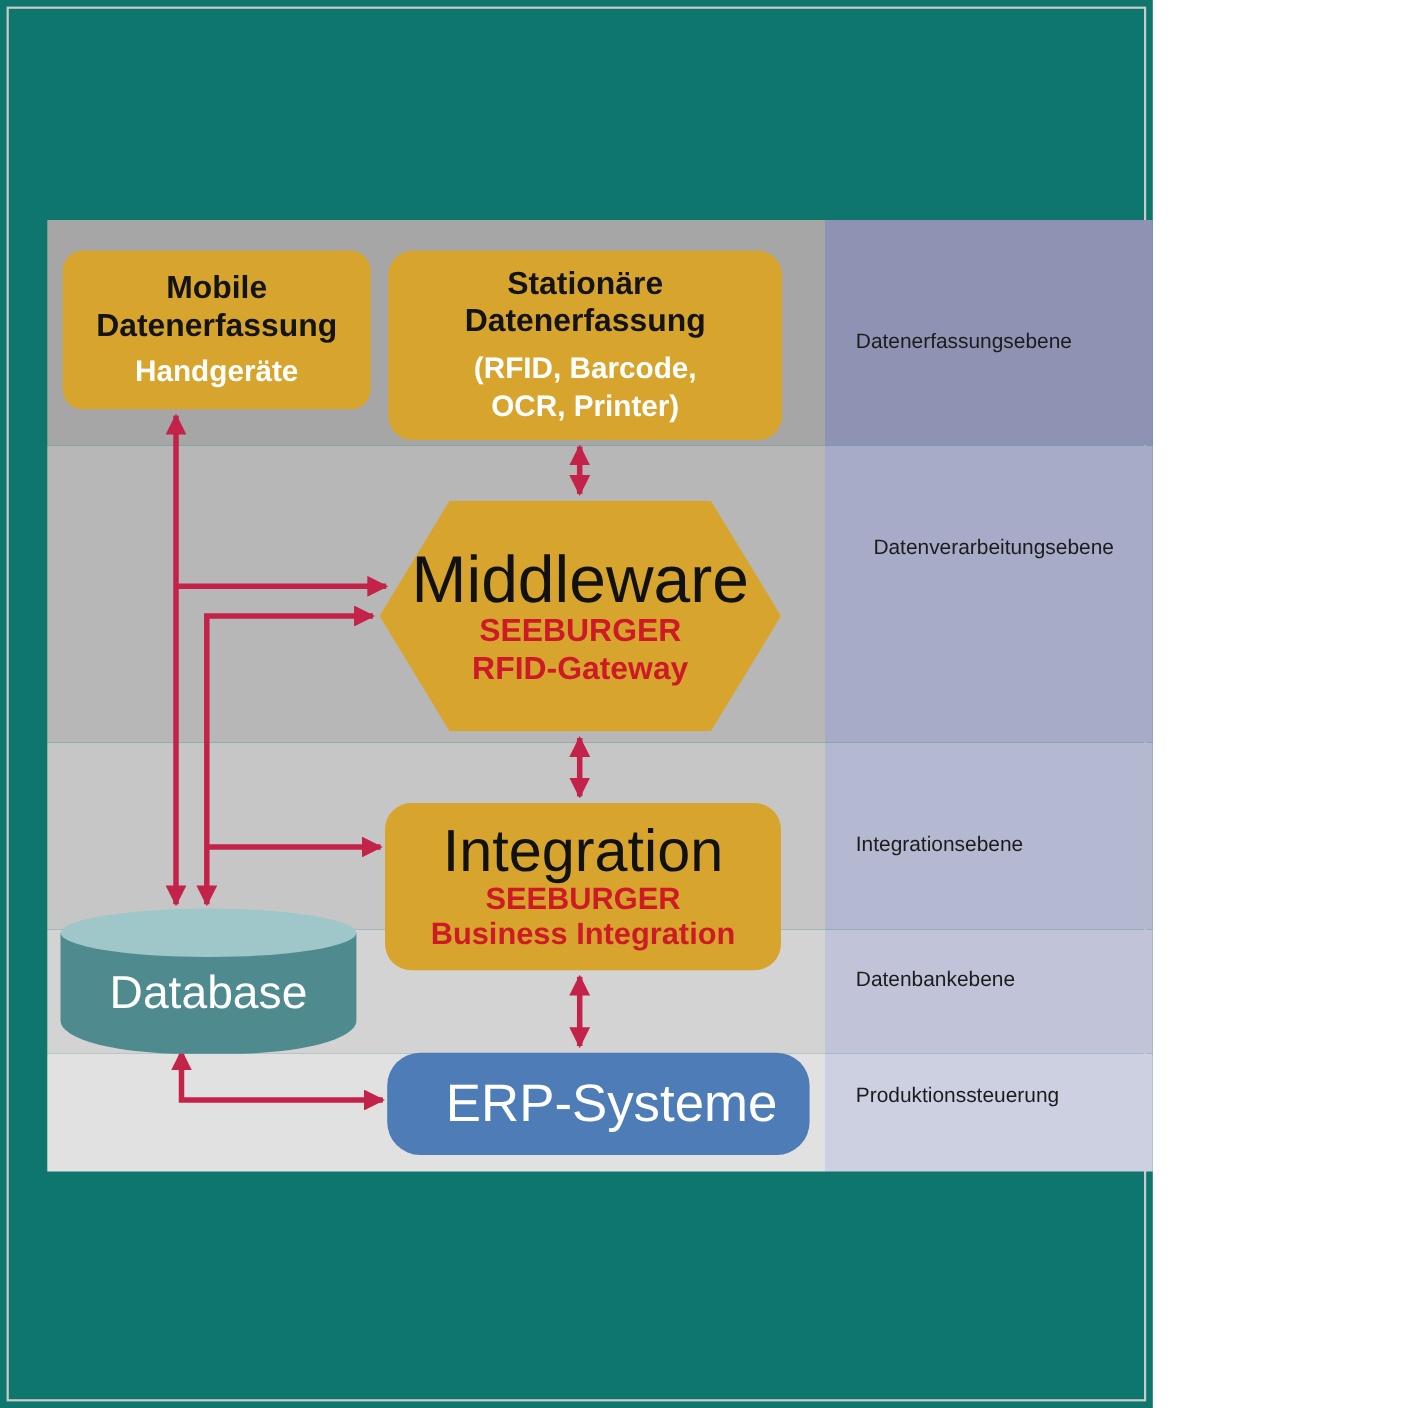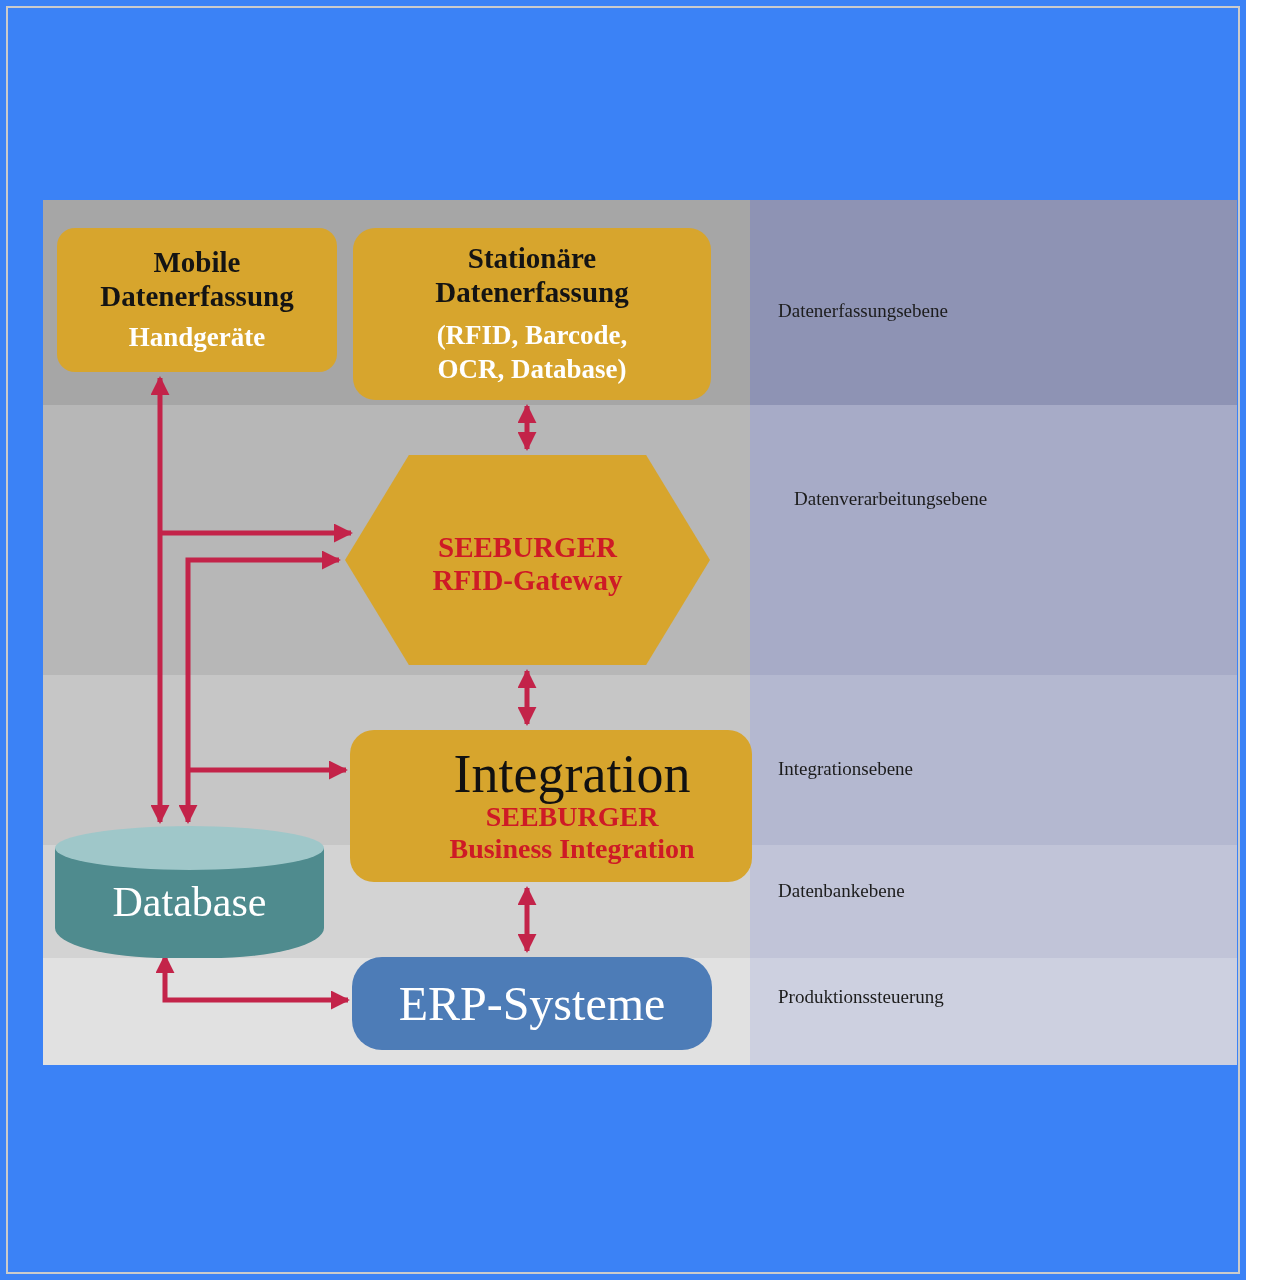--- a/index.html
+++ b/index.html
@@ -1,18 +1,18 @@
 <!DOCTYPE html>
 <html style="--gold: #d7a52d; --brand_red: #ce1a26; --arrow: #c32349; --erp_blue: #4d7cb7; --db_body: #4f8b8e; --db_top: #9fc7c9; --left_bands-0: #a6a6a6; --left_bands-1: #b7b7b7; --left_bands-2: #c6c6c6; --left_bands-3: #d3d3d3; --left_bands-4: #e1e1e1; --right_bands-0: #8e93b4; --right_bands-1: #a7abc7; --right_bands-2: #b4b8d0; --right_bands-3: #c1c4d8; --right_bands-4: #cdd0e0;"><head>
 <meta charset="utf-8">
 <style>
   html,body{margin:0;padding:0;background:#ffffff;}
   .page{
-    position:relative;width:1246px;height:1280px;background:#3b82f6;
-    font-family:Liberation Serif, serif;overflow:hidden;
+    position:relative;width:1048px;height:1280px;background:#0f766e;
+    font-family:Liberation Sans, sans-serif;overflow:hidden;
   }
   .frame{position:absolute;left:6px;top:6px;right:6px;bottom:6px;border:2px solid #cbcbcb;}
   .diagram{position:absolute;left:43px;top:200px;width:1194px;height:865px;}
 
   
   .band{position:absolute;}
   .bl{left:0;width:707px;}
   .br{left:707px;width:487px;}
   .r1{top:0;height:205px;}
   .r2{top:205px;height:270px;}
@@ -44,26 +44,26 @@
 
   .hex{
     left:302px;top:255px;width:365px;height:210px;
     clip-path:polygon(0% 50%, 17.5% 0%, 82.5% 0%, 100% 50%, 82.5% 100%, 17.5% 100%);
     background:var(--gold);
   }
   .hex-title{font-size:60px;color:#111111;line-height:1.05;}
   .red-line{color:var(--brand_red);font-weight:bold;font-size:29px;line-height:1.15;}
   .hex .red-line:first-of-type{margin-top:8px;}
 
-  .integration{left:307px;top:530px;width:360px;height:152px;border-radius:24px;padding-left:42px;}
+  .integration{left:307px;top:530px;width:360px;height:152px;border-radius:24px;}
   .int-title{font-size:54px;color:#111111;line-height:1.0;}
   .integration .red-line{font-size:28px;}
   .integration .red-line:first-of-type{margin-top:6px;}
 
-  .erp{left:309px;top:757px;width:360px;height:93px;border-radius:30px;background:var(--erp_blue);}
+  .erp{left:309px;top:757px;width:360px;height:93px;border-radius:30px;background:var(--erp_blue);padding-left:24px;}
   .erp-title{font-size:48px;color:#ffffff;line-height:1;}
 
   
   .cyl{position:absolute;left:12px;top:626px;width:227px;height:132px;padding-left:42px;}
   .cyl-body{position:absolute;left:0;right:0;top:22px;bottom:0;background:var(--db_body);
     border-radius:0 0 114px 114px / 0 0 30px 30px;}
   .cyl-top{position:absolute;left:0;right:0;top:0;height:44px;background:var(--db_top);border-radius:50%;}
   .cyl-label{position:absolute;left:0;right:0;top:52px;text-align:center;color:#ffffff;font-size:42px;}
 
   
@@ -109,24 +109,25 @@
     <div class="node gold mobile">
       <div class="node-title">Mobile
 Datenerfassung</div>
       <div class="node-sub">Handgeräte</div>
     </div>
 
     <div class="node gold stationary">
       <div class="node-title">Stationäre
 Datenerfassung</div>
       <div class="node-sub">(RFID, Barcode,
-OCR, Database)</div>
+OCR, Printer)</div>
     </div>
 
     <div class="node hex">
+      <div class="hex-title">Middleware</div>
       <div class="red-line">SEEBURGER</div>
       <div class="red-line">RFID-Gateway</div>
     </div>
 
     <div class="node gold integration">
       <div class="int-title">Integration</div>
       <div class="red-line">SEEBURGER</div>
       <div class="red-line">Business Integration</div>
     </div>
 

